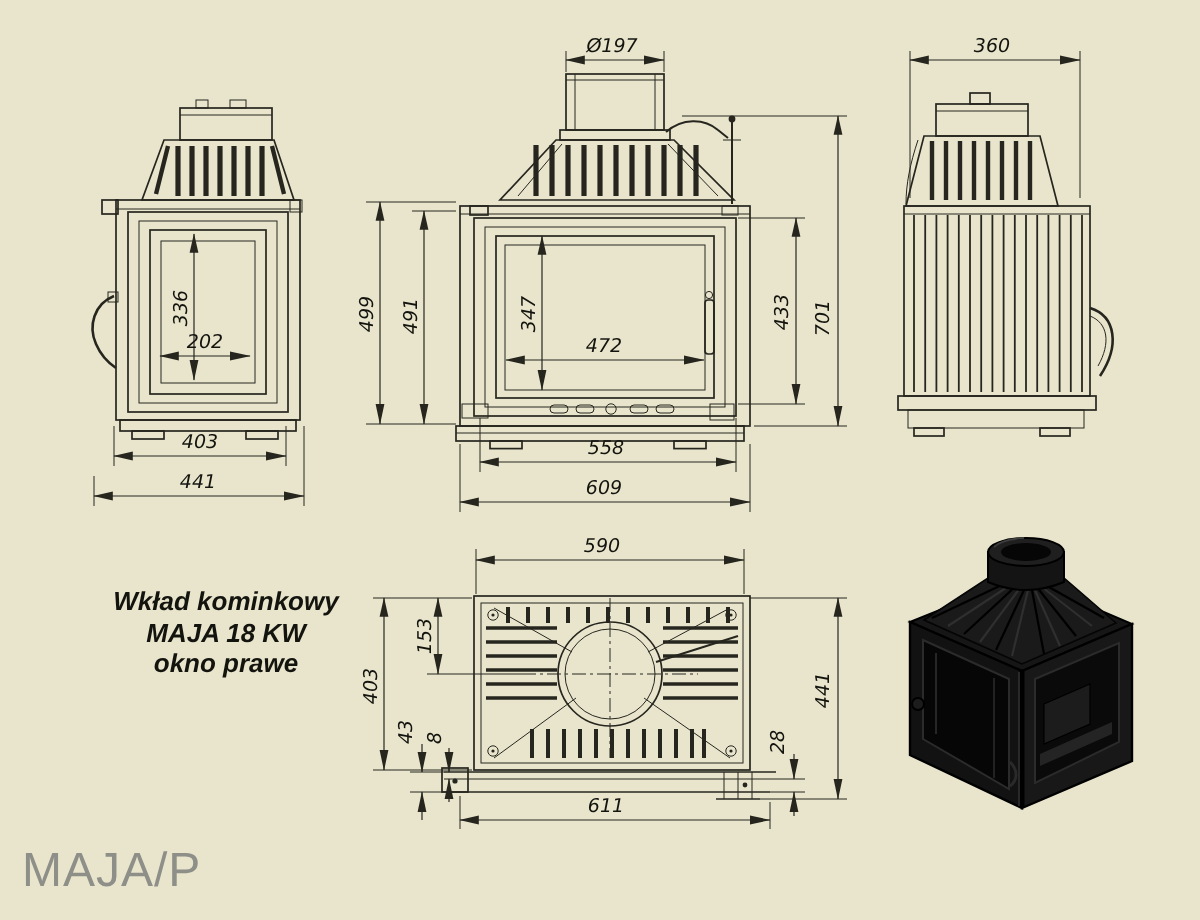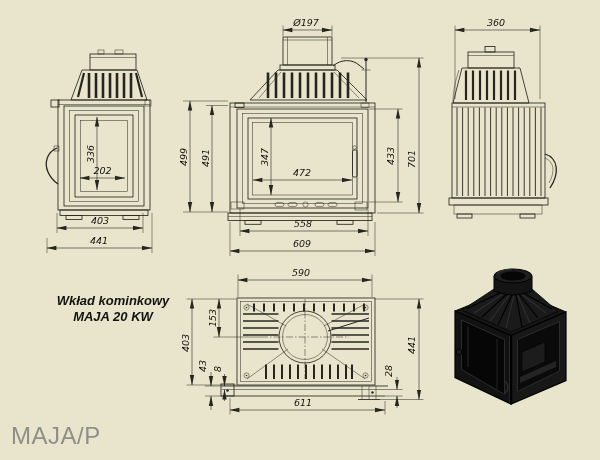--- a/index.html
+++ b/index.html
@@ -362,18 +362,19 @@
     <text class="dtx" text-anchor="middle" transform="translate(206,366) rotate(-90)">43</text>
     <text class="dtx" text-anchor="middle" transform="translate(220.5,369) rotate(-90)">8</text>
     <text class="dtx" text-anchor="middle" transform="translate(392,371) rotate(-90)">28</text>
     <text class="dtx" text-anchor="middle" transform="translate(414.5,345) rotate(-90)">441</text>
     <text class="dtx" text-anchor="middle" x="303" y="406">611</text>
   </g>
 </svg>
 
 <div class="tblock tb1" style="left:28px;top:293px;width:170px;">
   <div>Wkład kominkowy</div>
-  <div>MAJA 20 KW</div>
+  <div>MAJA 18 KW</div>
+  <div>okno prawe</div>
 </div>
 <div class="tblock tb2" style="left:50px;top:368px;width:130px;">
 </div>
 <div class="caption">MAJA/P</div>
 </div>
 
 </body></html>

